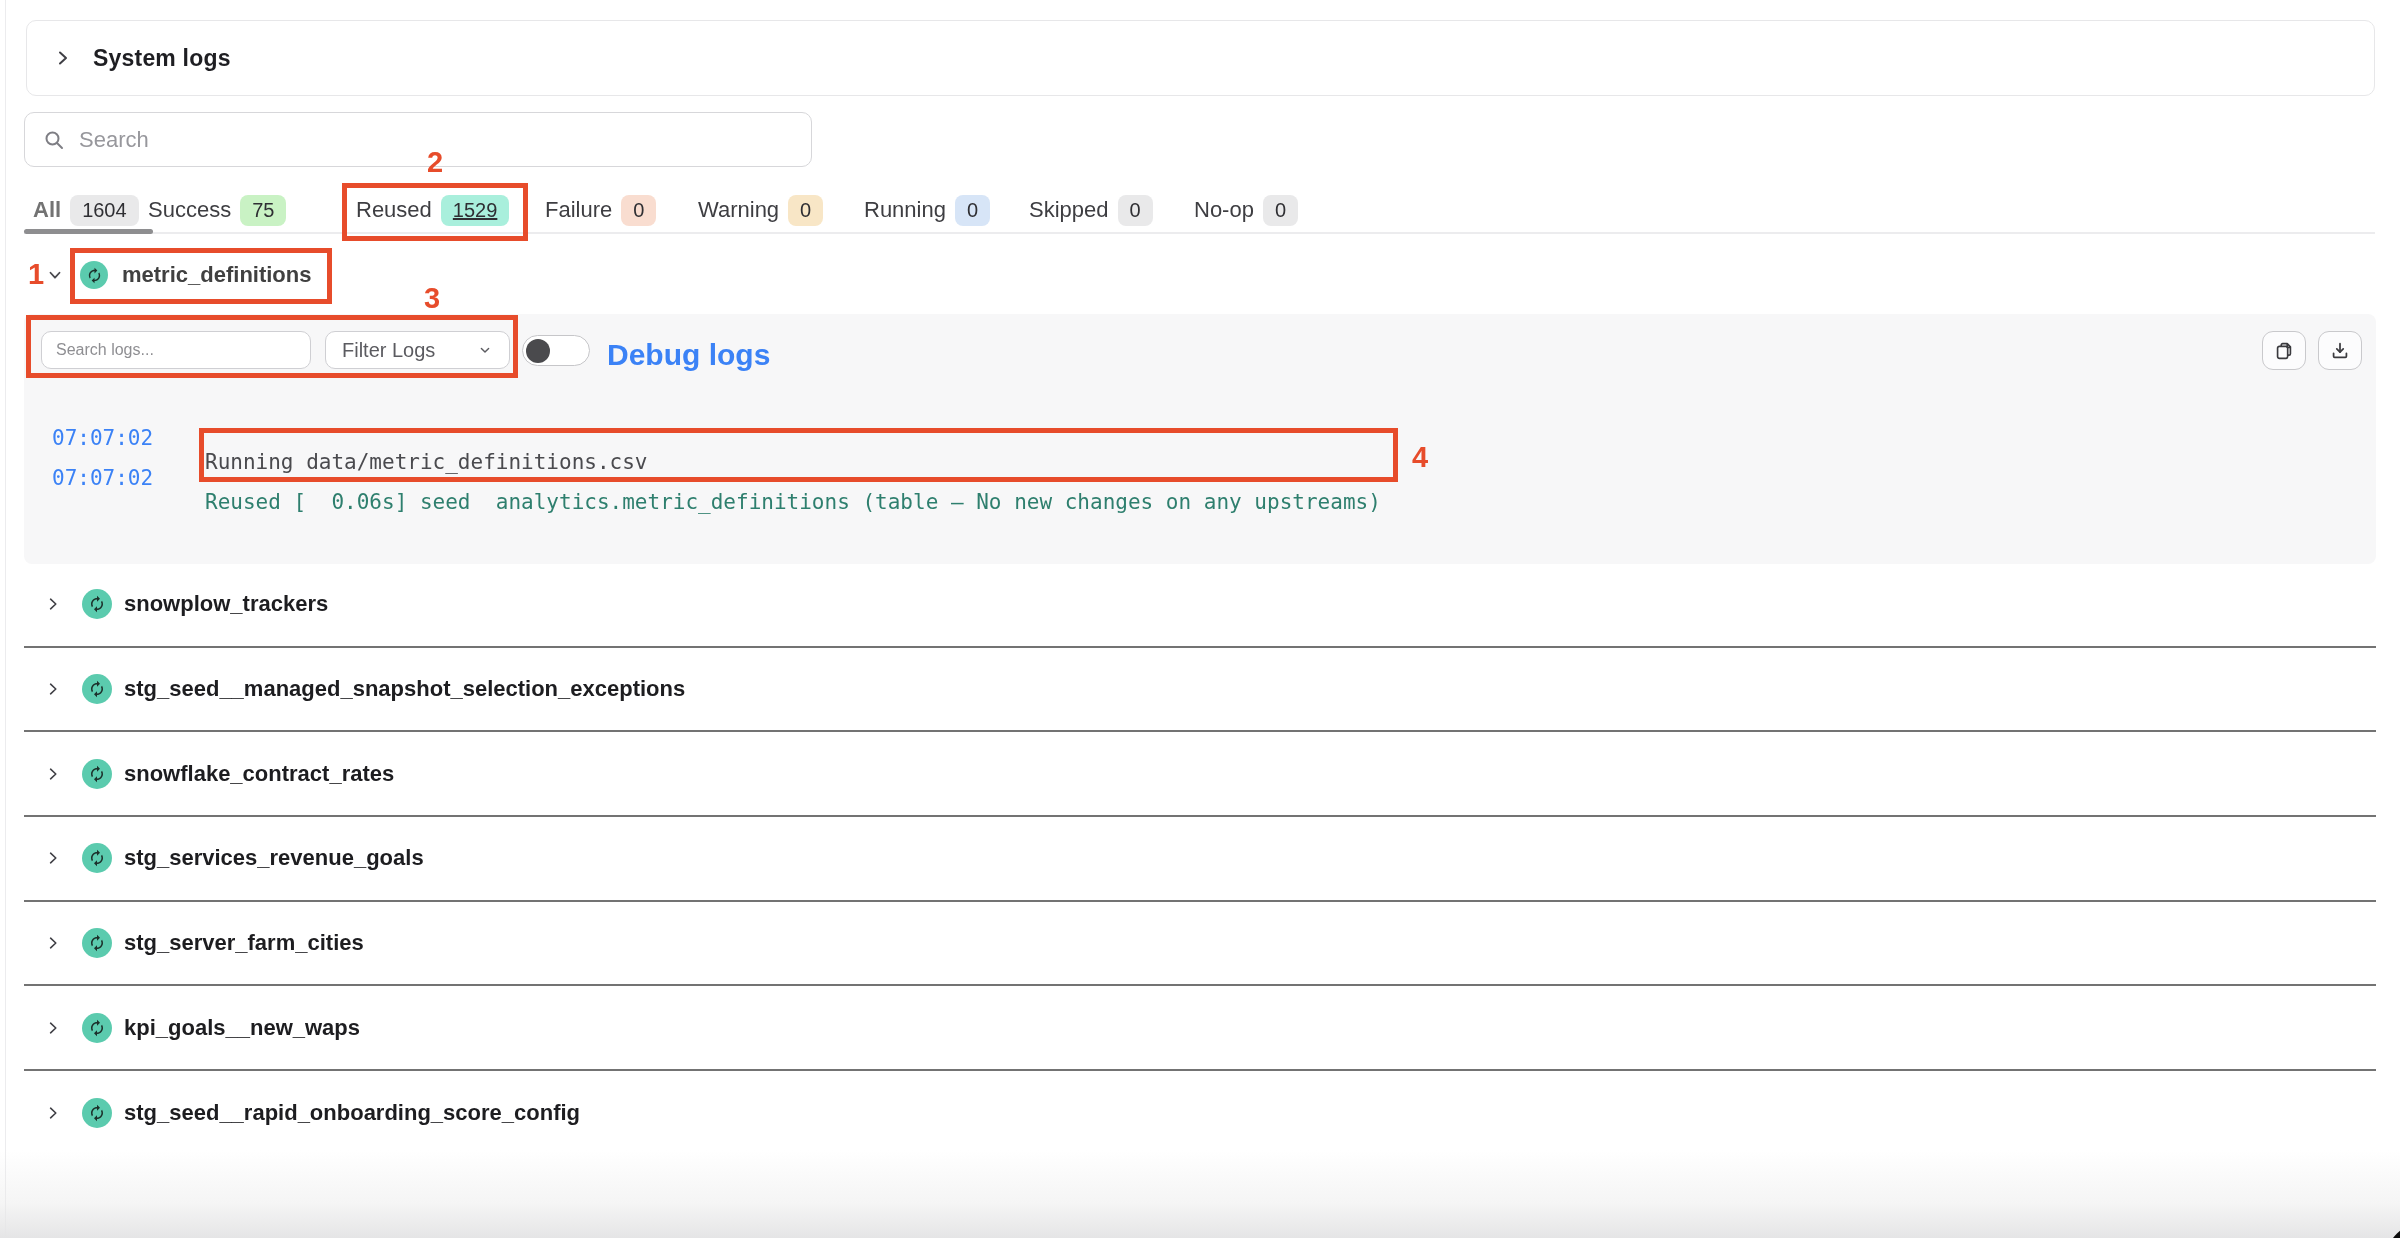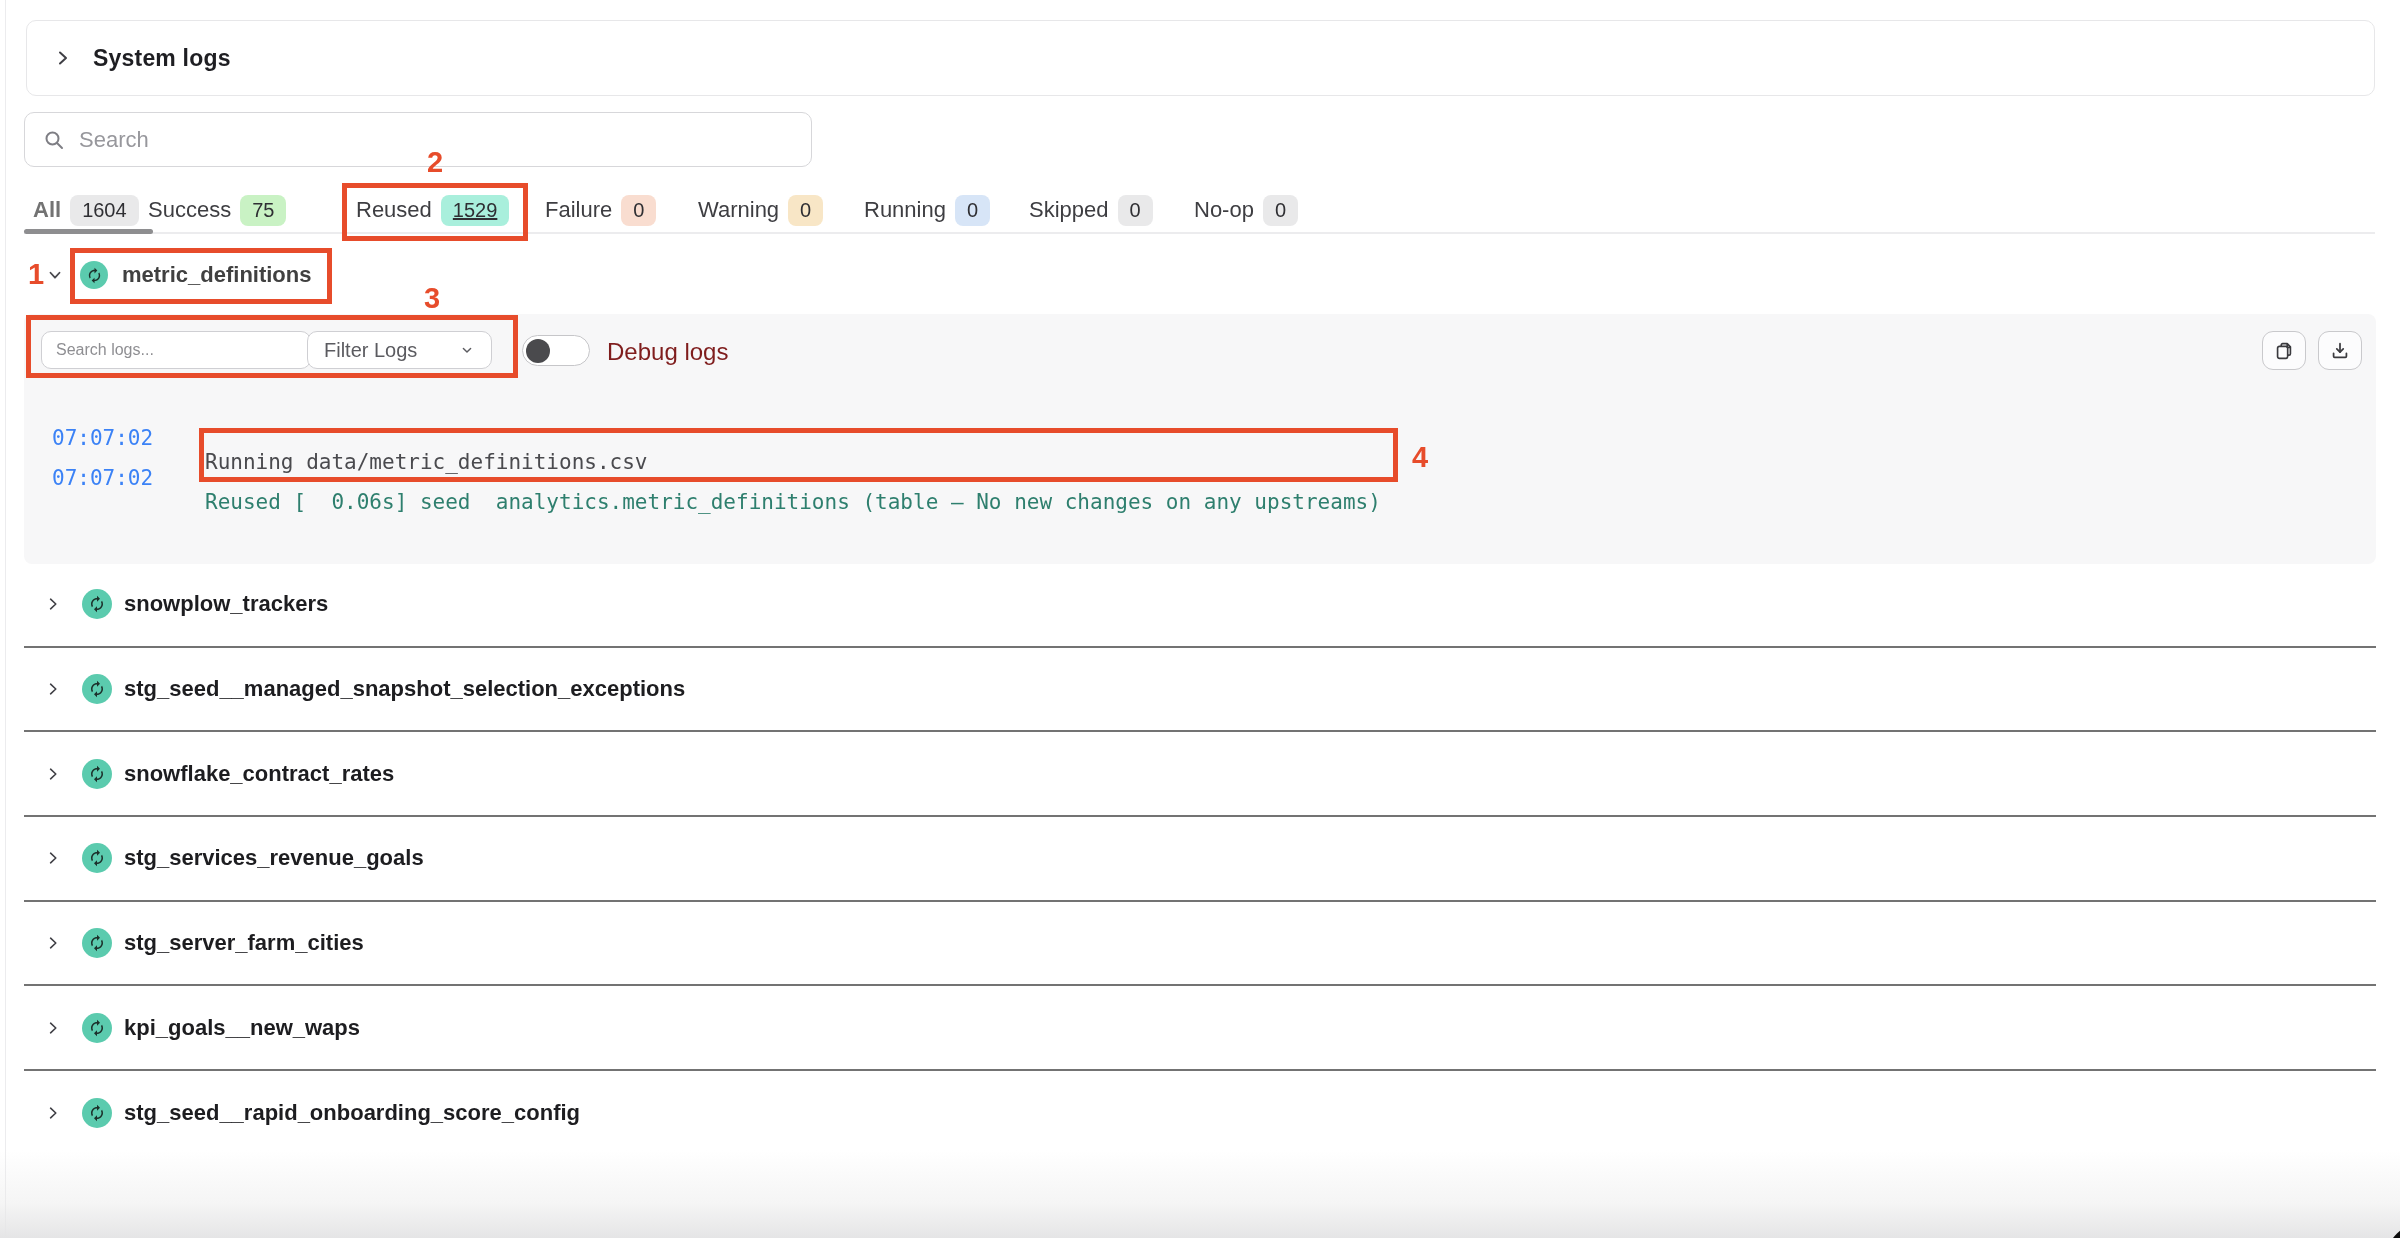--- a/index.html
+++ b/index.html
@@ -30,25 +30,25 @@
   
   .exp-chevron{position:absolute;left:46px;top:266px;display:flex;}
   .model-icon{position:absolute;width:28px;height:28px;border-radius:50%;display:flex;align-items:center;justify-content:center;}
   .exp-icon{left:80px;top:261px;}
   .exp-label{position:absolute;left:122px;top:262px;font-size:22px;font-weight:600;color:#404040;}
 
   
   .log-panel{position:absolute;left:24px;top:314px;width:2352px;height:250px;background:#f7f7f8;border-radius:8px;}
   .logs-search{position:absolute;left:41px;top:331px;width:270px;height:38px;border:1.5px solid #cfcfd3;border-radius:10px;background:#fff;display:flex;align-items:center;box-sizing:border-box;}
   .logs-search-placeholder{margin-left:14px;font-size:16px;color:#8e8e92;}
-  .filter-select{position:absolute;left:307px;top:331px;width:185px;height:38px;border:1.5px solid #cfcfd3;border-radius:10px;background:#fff;display:flex;align-items:center;justify-content:space-between;padding:0 16px;box-sizing:border-box;cursor:pointer;}
+  .filter-select{position:absolute;left:325px;top:331px;width:185px;height:38px;border:1.5px solid #cfcfd3;border-radius:10px;background:#fff;display:flex;align-items:center;justify-content:space-between;padding:0 16px;box-sizing:border-box;cursor:pointer;}
   .filter-label{font-size:20px;color:#5b5b60;}
   .toggle{position:absolute;left:522px;top:335px;width:68px;height:31px;border:1.5px solid #c6c6c9;border-radius:17px;background:#fff;box-sizing:border-box;cursor:pointer;}
   .toggle-knob{position:absolute;left:3px;top:2.5px;width:24px;height:24px;border-radius:50%;background:#4a4a4d;}
-  .debug-label{position:absolute;left:607px;top:338px;font-size:24px;font-weight:400;color:#7f1d1d;}
+  .debug-label{position:absolute;left:607px;top:338px;font-size:30px;font-weight:700;color:#3b82f6;}
   .icon-btn{position:absolute;top:331px;width:44px;height:39px;border:1.5px solid #c9c9cc;border-radius:11px;background:#fcfcfd;display:flex;align-items:center;justify-content:center;box-sizing:border-box;cursor:pointer;}
   .copy-btn{left:2262px;}
   .download-btn{left:2318px;}
 
   .log-line{position:absolute;font-family:"DejaVu Sans Mono","Liberation Mono",monospace;font-size:21px;white-space:pre;}
   .log-time{position:absolute;left:52px;color:#3b82f6;}
   .log-msg{position:absolute;left:205px;}
 
   
   .rows{position:absolute;left:24px;top:563px;width:2352px;}

